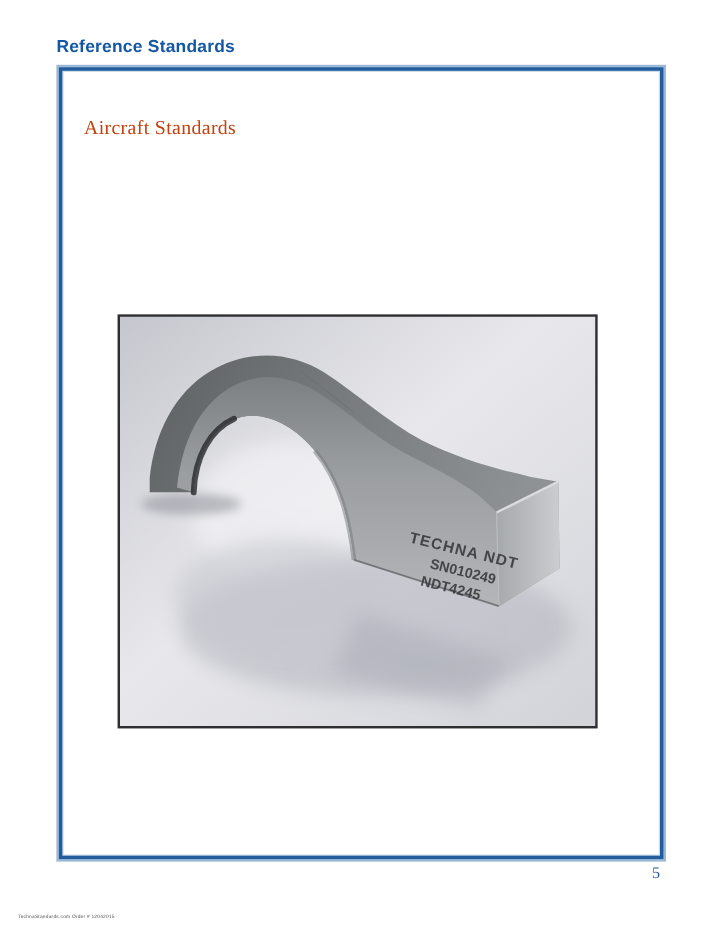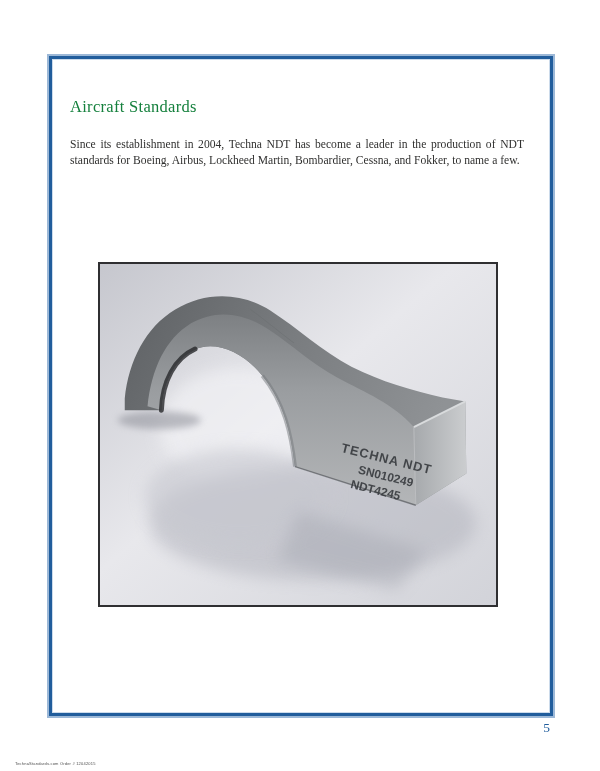--- a/index.html
+++ b/index.html
@@ -13,21 +13,21 @@
     font-size:14.5px; color:#1457a5; letter-spacing:0.2px;
   }
   .frame {
     position:absolute; left:49px; top:56px; width:498px; height:654px;
     border:3px solid #215d9c;
     box-shadow: 0 0 0 2px #9cb8d7, inset 0 0 0 1px #ccdbeb;
     background:#ffffff;
   }
   .section-heading {
     position:absolute; left:70px; top:97px;
-    font-size:16.5px; color:#15803d; letter-spacing:0.3px;
+    font-size:16.5px; color:#c2410c; letter-spacing:0.3px;
   }
   .para {
     position:absolute; left:70px; width:454px;
     font-size:11.6px; line-height:16px; color:#30302f;
     text-align:justify;
   }
   .para-1 { top:125px; }
   .para-2 { top:165px; }
   .photo {
     position:absolute; left:98px; top:262px; width:396px; height:341px;
@@ -43,26 +43,26 @@
     font-family:"Liberation Sans", sans-serif;
     font-size:4px; color:#4c4c4c; letter-spacing:0.2px;
   }
   .engraving { font-family:"Liberation Sans", sans-serif; font-weight:bold; }
 </style>
 </head>
 <body>
 
 <div class="page">
 
+  <div class="doc-title">Reference Standards</div>
 
   <div class="frame"></div>
 
   <div class="section-heading">Aircraft Standards</div>
 
-  <p class="para para-1">Since its establishment in 2004, Techna NDT has become a leader in the production of NDT standards for Boeing, Airbus, Lockheed Martin, Bombardier, Cessna, and Fokker, to name a few.</p>
 
   <div class="photo">
     <svg viewBox="0 0 400 345" preserveAspectRatio="none">
       <defs>
         <linearGradient id="bg" x1="0" y1="0" x2="1" y2="1">
           <stop offset="0" stop-color="#c6c7ce"></stop>
           <stop offset="0.45" stop-color="#e8e8ec"></stop>
           <stop offset="1" stop-color="#d2d3d9"></stop>
         </linearGradient>
         <linearGradient id="top" x1="0" y1="0" x2="1" y2="0.3">

